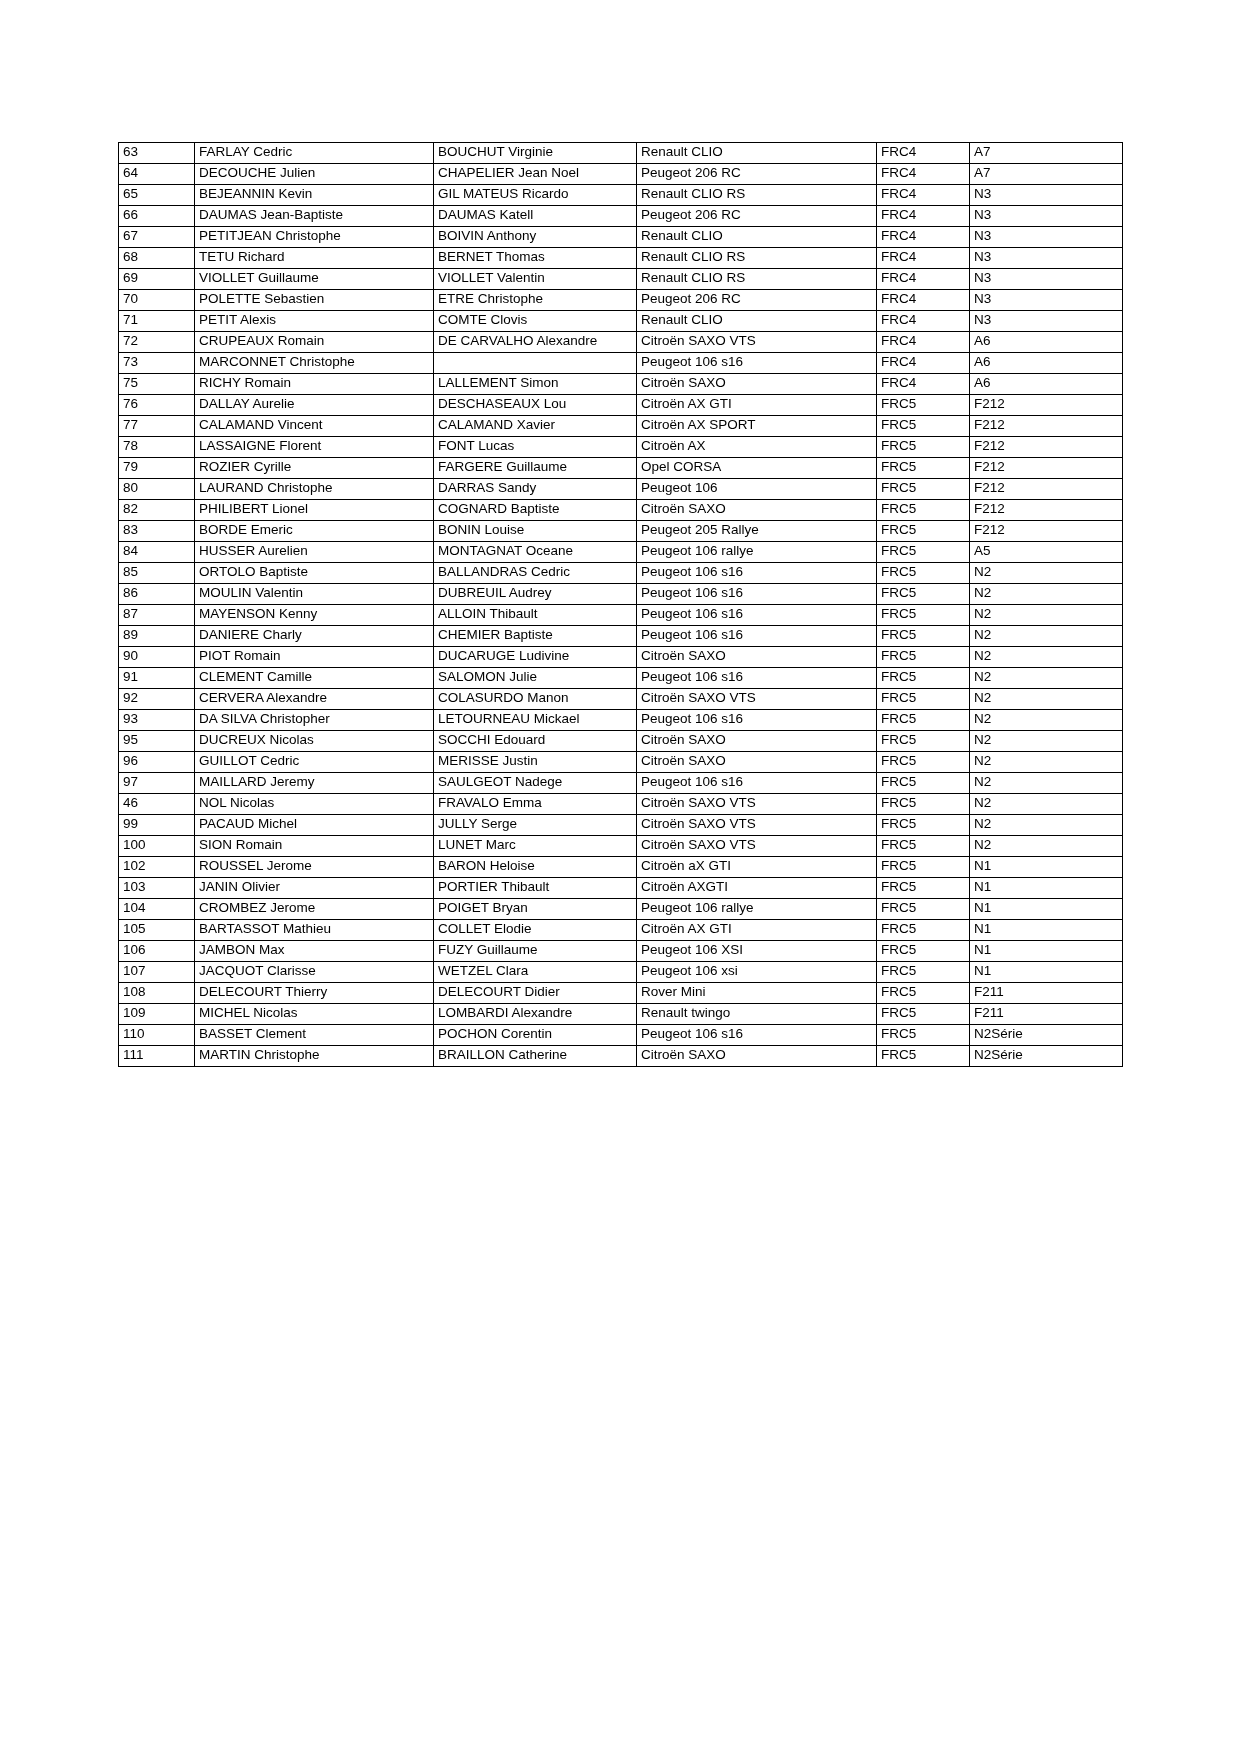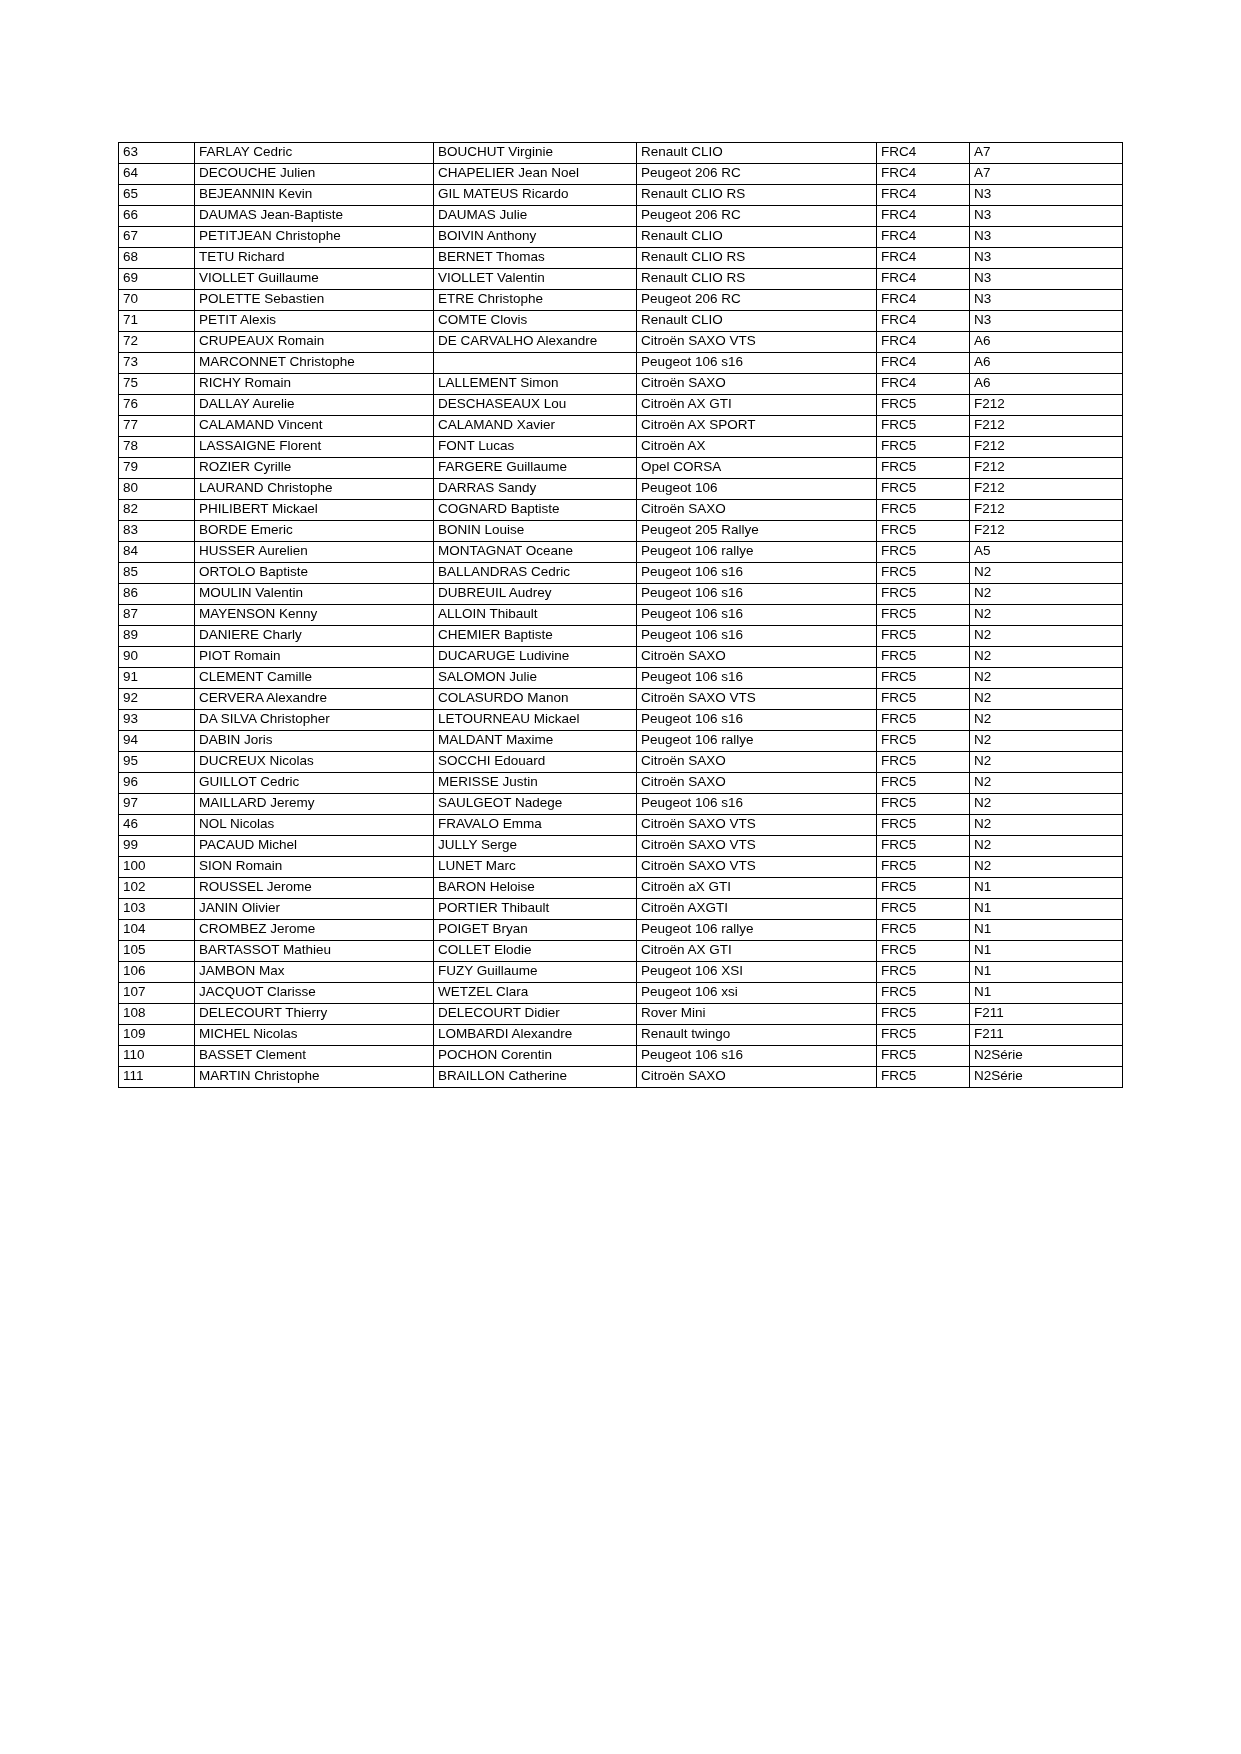--- a/index.html
+++ b/index.html
@@ -82,21 +82,21 @@
           <td>65</td>
           <td>BEJEANNIN Kevin</td>
           <td>GIL MATEUS Ricardo</td>
           <td>Renault CLIO RS</td>
           <td>FRC4</td>
           <td>N3</td>
         </tr>
         <tr>
           <td>66</td>
           <td>DAUMAS Jean-Baptiste</td>
-          <td>DAUMAS Julie</td>
+          <td>DAUMAS Katell</td>
           <td>Peugeot 206 RC</td>
           <td>FRC4</td>
           <td>N3</td>
         </tr>
         <tr>
           <td>67</td>
           <td>PETITJEAN Christophe</td>
           <td>BOIVIN Anthony</td>
           <td>Renault CLIO</td>
           <td>FRC4</td>
@@ -193,21 +193,21 @@
         <tr>
           <td>80</td>
           <td>LAURAND Christophe</td>
           <td>DARRAS Sandy</td>
           <td>Peugeot 106</td>
           <td>FRC5</td>
           <td>F212</td>
         </tr>
         <tr>
           <td>82</td>
-          <td>PHILIBERT Mickael</td>
+          <td>PHILIBERT Lionel</td>
           <td>COGNARD Baptiste</td>
           <td>Citroën SAXO</td>
           <td>FRC5</td>
           <td>F212</td>
         </tr>
         <tr>
           <td>83</td>
           <td>BORDE Emeric</td>
           <td>BONIN Louise</td>
           <td>Peugeot 205 Rallye</td>
@@ -276,28 +276,20 @@
           <td>COLASURDO Manon</td>
           <td>Citroën SAXO VTS</td>
           <td>FRC5</td>
           <td>N2</td>
         </tr>
         <tr>
           <td>93</td>
           <td>DA SILVA Christopher</td>
           <td>LETOURNEAU Mickael</td>
           <td>Peugeot 106 s16</td>
-          <td>FRC5</td>
-          <td>N2</td>
-        </tr>
-        <tr>
-          <td>94</td>
-          <td>DABIN Joris</td>
-          <td>MALDANT Maxime</td>
-          <td>Peugeot 106 rallye</td>
           <td>FRC5</td>
           <td>N2</td>
         </tr>
         <tr>
           <td>95</td>
           <td>DUCREUX Nicolas</td>
           <td>SOCCHI Edouard</td>
           <td>Citroën SAXO</td>
           <td>FRC5</td>
           <td>N2</td>

